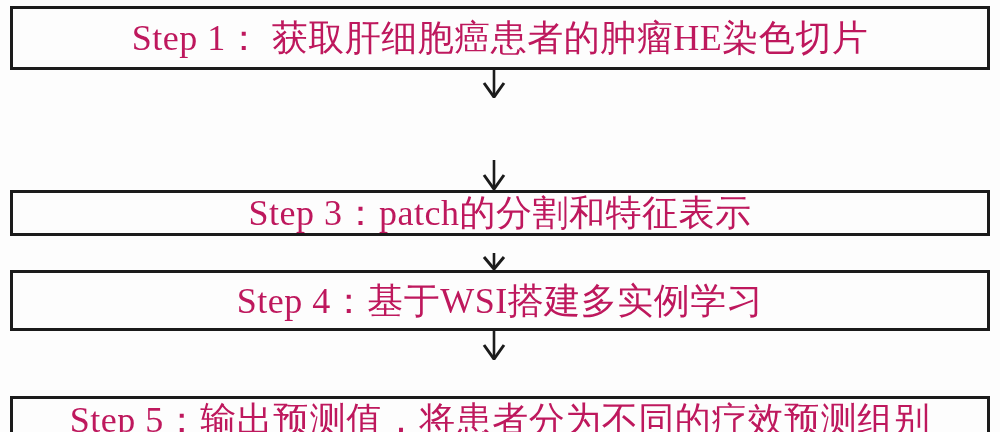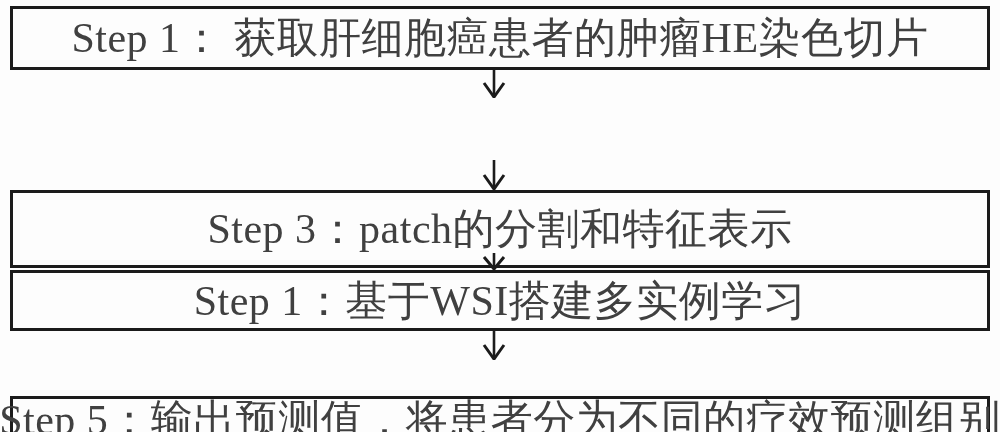--- a/index.html
+++ b/index.html
@@ -20,29 +20,29 @@
     left: 10px;
     width: 980px;
     box-sizing: border-box;
     border: 3px solid #1b1b1b;
     background: #fdfdfd;
     display: flex;
     align-items: center;
     justify-content: center;
   }
   .step-label {
-    color: #404040;
-    font-size: 42px;
+    color: #be185d;
+    font-size: 36px;
     line-height: 1;
     white-space: pre;
     letter-spacing: 0.5px;
   }
   #box-1 { top: 6px;   height: 64px; }
   #box-2 { top: 98px;  height: 62px; }
-  #box-3 { top: 190px; height: 78px; }
+  #box-3 { top: 190px; height: 46px; }
   #box-4 { top: 270px; height: 61px; }
   #box-5 { top: 368px; height: 48px; margin-top: 28px; }
   .arrow {
     position: absolute;
     left: 478px;
     width: 32px;
     display: block;
   }
   #arrow-1 { top: 70px;  height: 28px; }
   #arrow-2 { top: 160px; height: 30px; }
@@ -78,21 +78,21 @@
   <div class="step-box" id="box-3">
     <span class="step-label">Step 3：patch的分割和特征表示</span>
   </div>
 
   <svg class="arrow" id="arrow-3" viewBox="0 0 32 17">
     <line x1="16" y1="0" x2="16" y2="15"></line>
     <polyline points="6,4 16,16 26,4"></polyline>
   </svg>
 
   <div class="step-box" id="box-4">
-    <span class="step-label">Step 1：基于WSI搭建多实例学习</span>
+    <span class="step-label">Step 4：基于WSI搭建多实例学习</span>
   </div>
 
   <svg class="arrow" id="arrow-4" viewBox="0 0 32 29">
     <line x1="16" y1="0" x2="16" y2="27"></line>
     <polyline points="6,14 16,28 26,14"></polyline>
   </svg>
 
   <div class="step-box" id="box-5">
     <span class="step-label">Step 5：输出预测值，将患者分为不同的疗效预测组别</span>
   </div>

